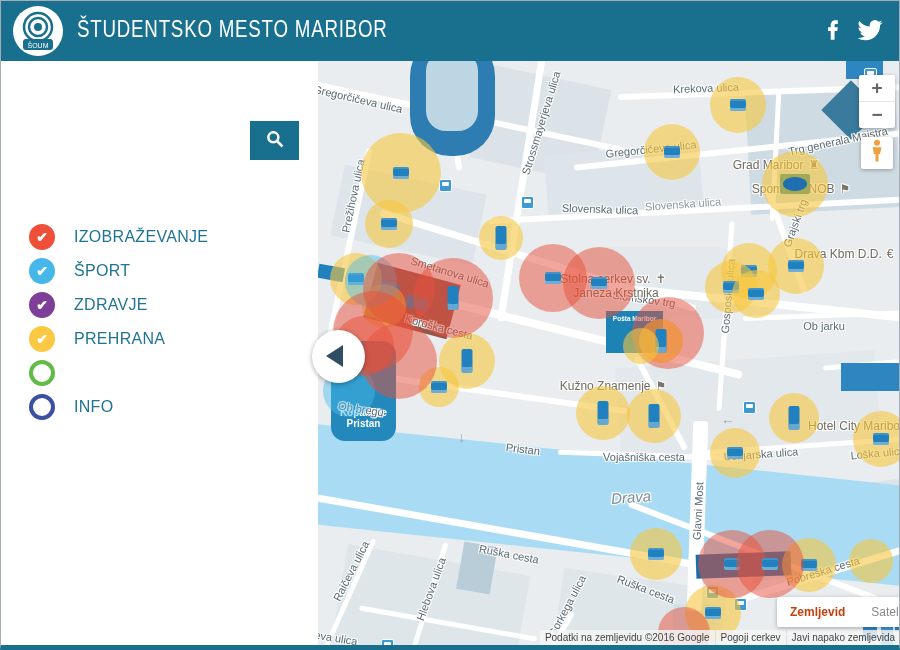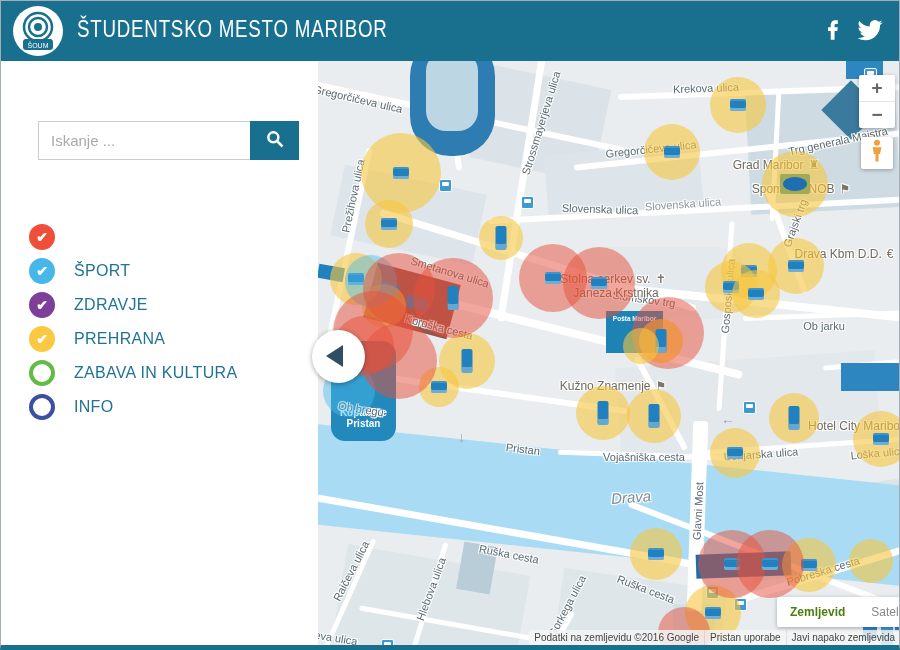--- a/index.html
+++ b/index.html
@@ -52,21 +52,21 @@
   
   .zoomctrl{position:absolute;left:541px;top:14px;width:36px;background:#fff;border-radius:2px;
     box-shadow:0 1px 4px rgba(0,0,0,.3);z-index:50;text-align:center;}
   .zoomctrl .zbtn{height:26px;line-height:26px;font-size:19px;font-weight:bold;color:#666;cursor:pointer;}
   .zoomctrl .zbtn + .zbtn{border-top:1px solid #e6e6e6;}
   .pegman{position:absolute;left:543px;top:76px;width:32px;height:32px;background:#fff;border-radius:2px;
     box-shadow:0 1px 4px rgba(0,0,0,.3);z-index:50;display:flex;align-items:center;justify-content:center;cursor:grab;}
   .maptype{position:absolute;left:459px;top:536px;height:30px;background:#fff;border-radius:2px;
     box-shadow:0 1px 4px rgba(0,0,0,.3);z-index:50;display:flex;align-items:center;font-size:12px;}
   .maptype .mt{padding:0 13px;cursor:pointer;line-height:30px;}
-  .maptype .mt.on{font-weight:bold;color:#4d7c0f;}
+  .maptype .mt.on{font-weight:bold;color:#c2410c;}
   .maptype .mt.off{color:#888;}
   .attr{position:absolute;right:0;bottom:0;display:flex;font-size:10px;color:#444;z-index:49;}
   .attr span{background:rgba(245,245,245,.85);padding:2px 5px;white-space:nowrap;cursor:pointer;}
   .attr span + span{border-left:1px solid rgba(0,0,0,.08);}
   
   .collapse{position:absolute;left:311px;top:329px;width:53px;height:53px;border-radius:50%;background:#fff;
     box-shadow:0 1px 5px rgba(0,0,0,.35);z-index:55;cursor:pointer;}
   .collapse .tri{position:absolute;left:14px;top:15px;width:0;height:0;
     border-top:11px solid transparent;border-bottom:11px solid transparent;border-right:17px solid #2f4e63;}
 </style>
@@ -94,48 +94,47 @@
       </span>
       <span>
         <svg width="30" height="30" viewBox="0 0 24 24">
           <path d="M22 5.9c-.7.3-1.5.6-2.3.7a4 4 0 0 0 1.8-2.2c-.8.5-1.7.8-2.6 1a4.1 4.1 0 0 0-7 3.7A11.6 11.6 0 0 1 3.4 4.8a4.1 4.1 0 0 0 1.3 5.5c-.7 0-1.3-.2-1.9-.5v.1c0 2 1.4 3.6 3.3 4a4.2 4.2 0 0 1-1.9.1 4.1 4.1 0 0 0 3.8 2.8A8.2 8.2 0 0 1 2 18.4a11.6 11.6 0 0 0 6.3 1.8c7.5 0 11.7-6.3 11.7-11.7v-.5c.8-.6 1.5-1.3 2-2.1z"></path>
         </svg>
       </span>
     </div>
   </div>
 
   <div class="sidebar">
-    <input class="search-input" type="text" placeholder="Iskanje ..." style="">
     <button class="search-btn">
       <span>
         <svg width="20" height="20" viewBox="0 0 24 24" fill="none" stroke="#ffffff" stroke-width="3">
           <circle cx="10" cy="10" r="6"></circle>
             <line x1="15" y1="15" x2="21" y2="21"></line>
         </svg>
       </span>
     </button>
     <div id="catlist">
         <div class="cat" style="top: 162px;">
           <span class="ic" style="background: rgb(239, 79, 56); border: 2px solid rgb(239, 79, 56);">✔</span>
+          <span class="lb">IZOBRAŽEVANJE</span>
         </div>
         <div class="cat" style="top: 196px;">
           <span class="ic" style="background: rgb(69, 184, 233); border: 2px solid rgb(69, 184, 233);">✔</span>
           <span class="lb">ŠPORT</span>
         </div>
         <div class="cat" style="top: 230px;">
           <span class="ic" style="background: rgb(125, 63, 152); border: 2px solid rgb(125, 63, 152);">✔</span>
           <span class="lb">ZDRAVJE</span>
         </div>
         <div class="cat" style="top: 264px;">
           <span class="ic" style="background: rgb(251, 200, 67); border: 2px solid rgb(251, 200, 67);">✔</span>
           <span class="lb">PREHRANA</span>
         </div>
         <div class="cat" style="top: 298px;">
           <span class="ic" style="background: rgb(255, 255, 255); border: 4px solid rgb(98, 187, 70);"></span>
-          <span class="lb">ZABAVA IN KULTURA</span>
         </div>
         <div class="cat" style="top: 332px;">
           <span class="ic" style="background: rgb(255, 255, 255); border: 4px solid rgb(59, 80, 162);"></span>
           <span class="lb">INFO</span>
         </div>
       </div>
   </div>
 
   <div class="map" id="map">
     <div class="zoomctrl">
@@ -149,21 +148,21 @@
           <path d="M6 11h12l-2 9h-2v10h-4V20H8z" fill="#f0a03c"></path>
         </svg>
       </span>
     </div>
     <div class="maptype">
       <div class="mt on">Zemljevid</div>
       <div class="mt off">Satelit</div>
     </div>
     <div class="attr">
       <span>Podatki na zemljevidu ©2016 Google</span>
-      <span>Pristan uporabe</span>
+      <span>Pogoji cerkev</span>
       <span>Javi napako zemljevida</span>
     </div>
   <div class="water" style="left: -60px; top: 395px; width: 720px; height: 100px; transform: rotate(6deg);"></div>
       <div class="block" style="left: 430px; top: 28px; width: 150px; height: 122px; transform: rotate(-3deg); background: rgb(207, 219, 226);"></div>
       <div class="block" style="left: 160px; top: 15px; width: 125px; height: 95px; transform: rotate(12deg); background: rgb(219, 227, 232);"></div>
       <div class="block" style="left: 18px; top: 118px; width: 145px; height: 72px; transform: rotate(12deg); background: rgb(221, 229, 234);"></div>
       <div class="block" style="left: 228px; top: 88px; width: 155px; height: 62px; transform: rotate(-5deg); background: rgb(221, 229, 234);"></div>
       <div class="block" style="left: 248px; top: 186px; width: 185px; height: 72px; background: rgb(227, 233, 236); border-radius: 36px;"></div>
       <div class="block" style="left: 300px; top: 298px; width: 260px; height: 92px; transform: rotate(-4deg); background: rgb(226, 232, 236);"></div>
       <div class="block" style="left: 18px; top: 498px; width: 185px; height: 125px; transform: rotate(10deg); background: rgb(222, 230, 234);"></div>

